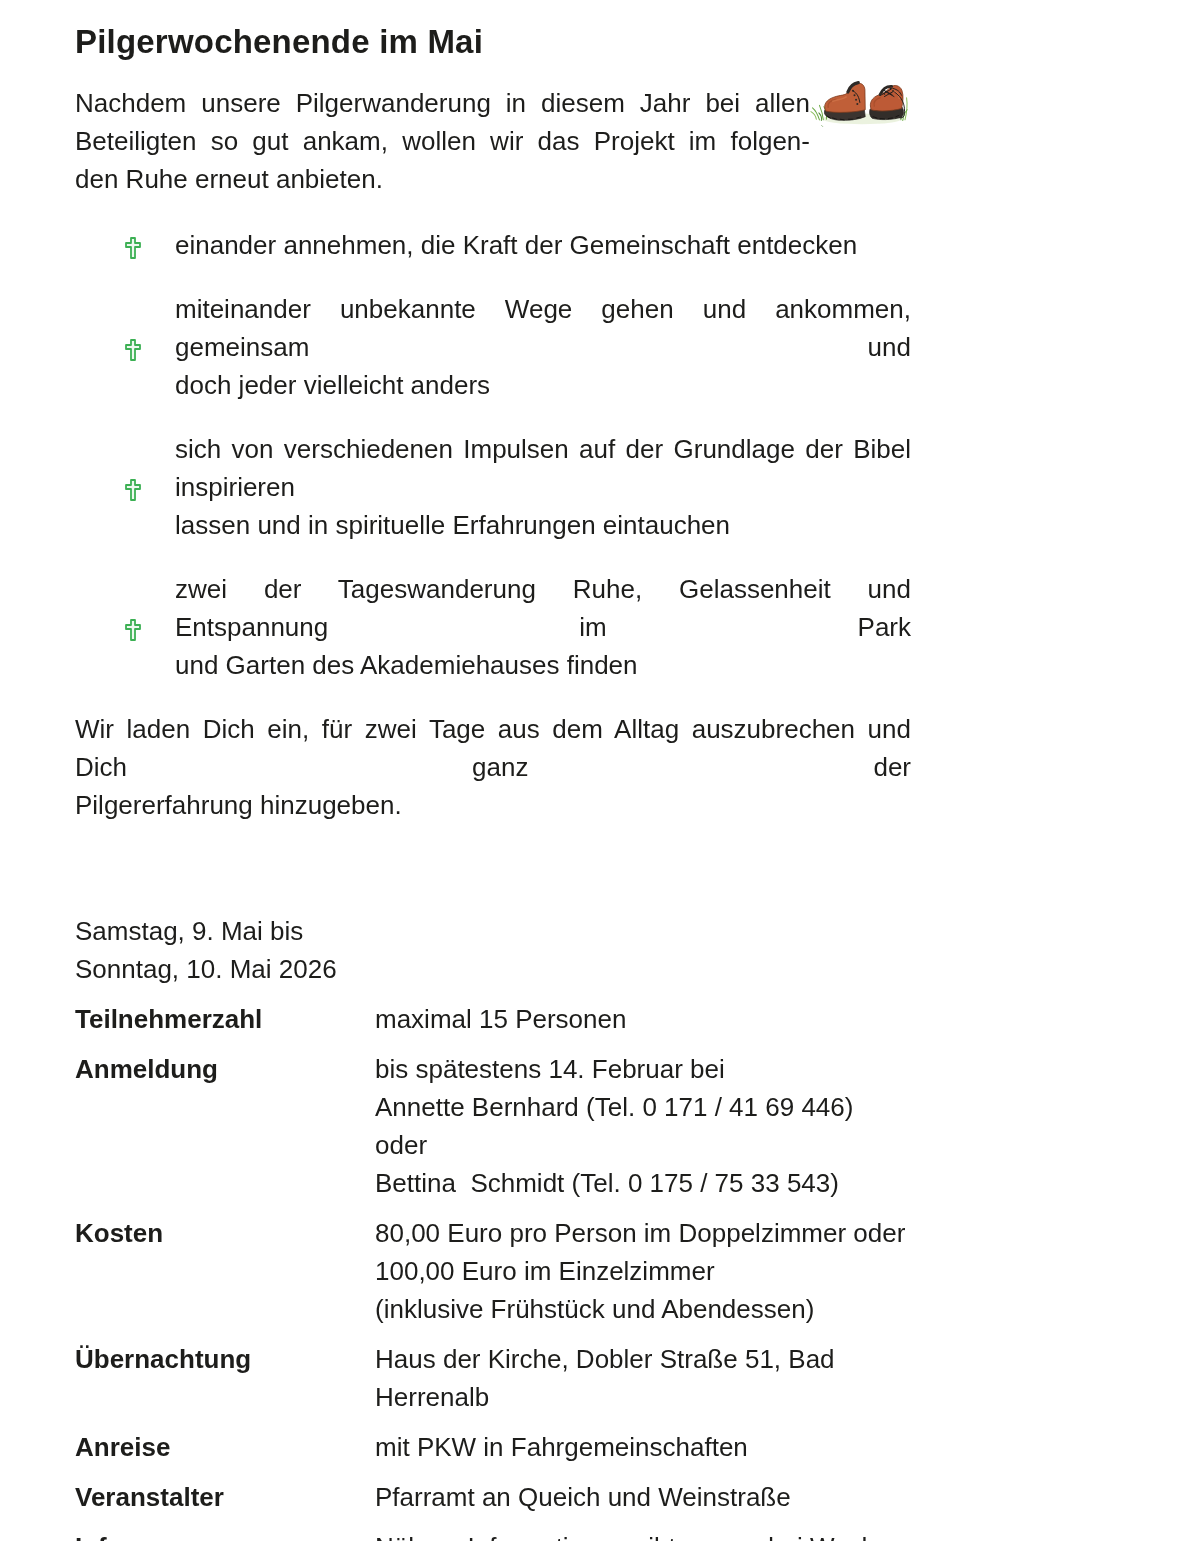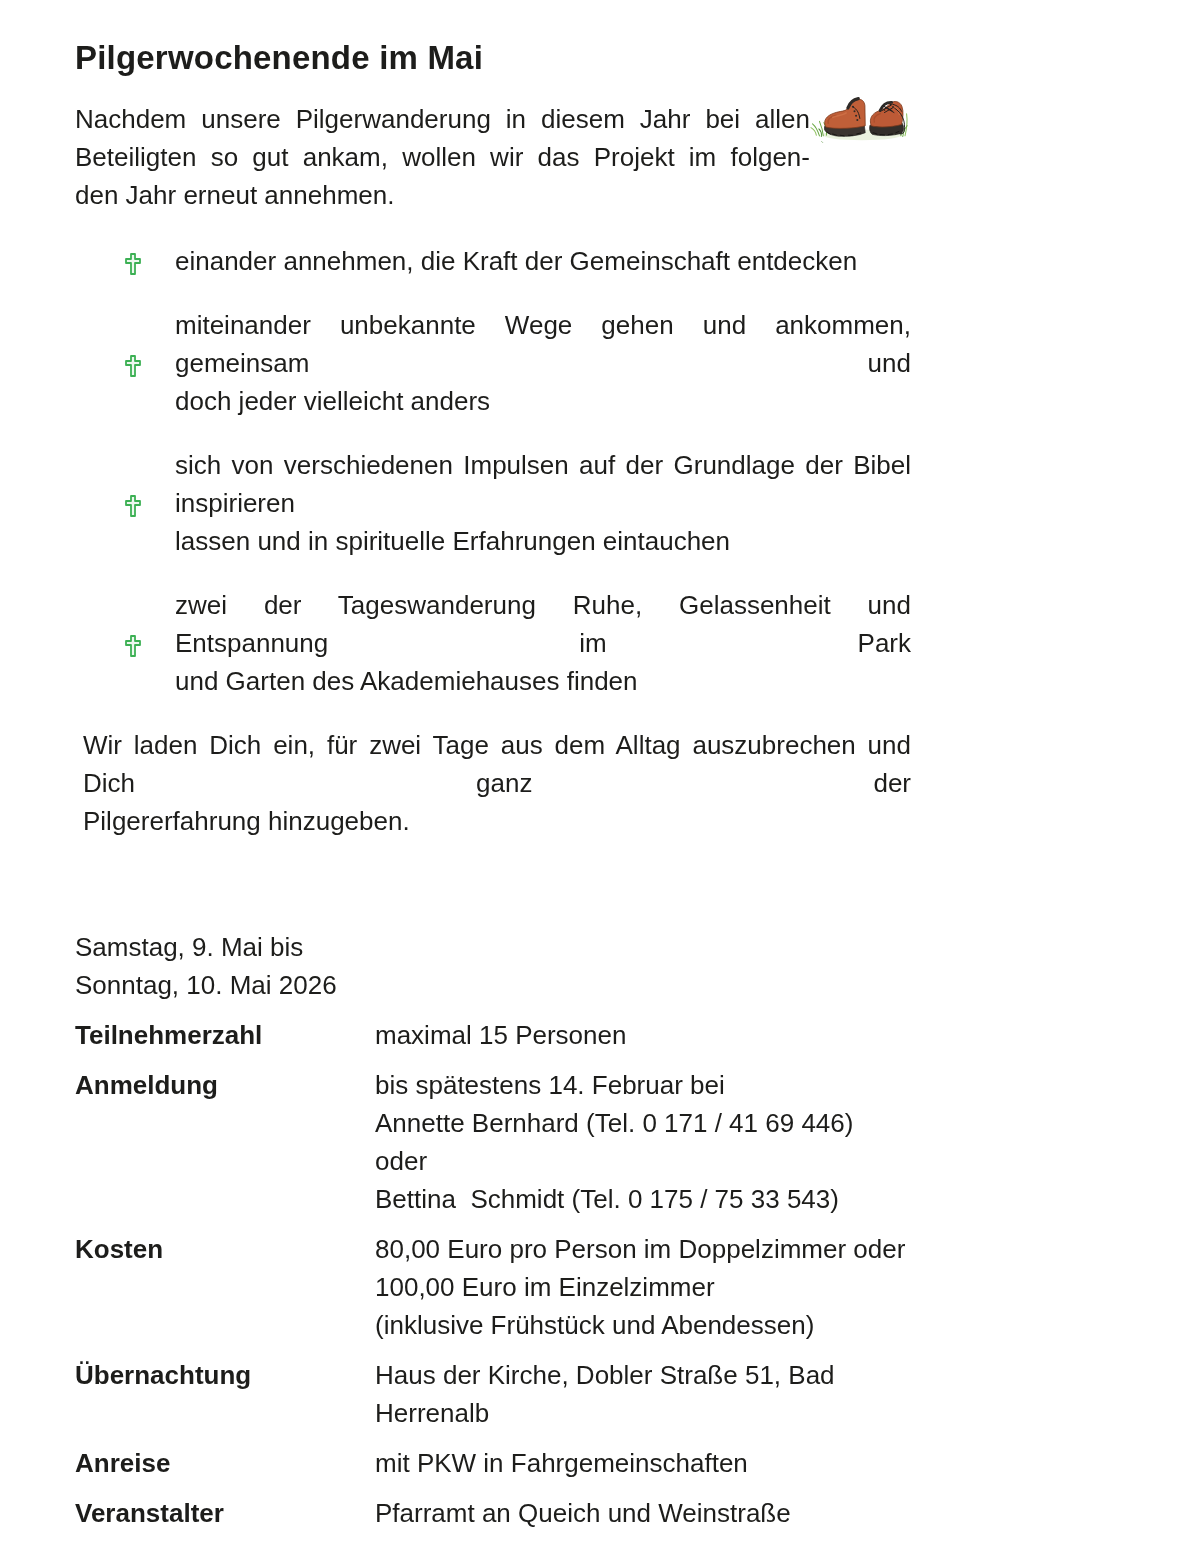--- a/index.html
+++ b/index.html
@@ -1,21 +1,21 @@
 <!DOCTYPE html>
 <html lang="de"><head>
 <meta charset="utf-8">
 <style>
   html, body { margin: 0; padding: 0; background: #ffffff; }
   .page {
     position: relative;
     width: 986px;
     height: 1541px;
     box-sizing: border-box;
-    padding: 32px 75px 0 75px;
+    padding: 16px 75px 0 75px;
     background: #ffffff;
     overflow: hidden;
     font-family: "Liberation Sans", sans-serif;
     color: #1d1d1b;
     font-size: 26px;
     line-height: 38px;
   }
   .header { display: flex; align-items: flex-start; }
   .header-text { width: 735px; flex: 0 0 735px; }
   h1.title {
@@ -33,41 +33,41 @@
   }
   
   .jlines > div { text-align: justify; text-align-last: justify; }
   .jlines > div:last-child { text-align-last: left; }
   .lines > div { text-align: left; white-space: pre-wrap; }
   .lead { margin-top: 20px; }
   .bullets { list-style: none; margin: 28px 0 0 0; padding: 0; }
   .bullets li { display: flex; padding-left: 50px; margin-bottom: 26px; }
   .cross-icon { flex: 0 0 16px; width: 16px; margin-right: 34px; margin-top: 6px; }
   .bullet-text { flex: 1 1 auto; min-width: 0; }
-  .invitation { margin-top: 2px; margin-left: 8px; }
+  .invitation { margin-top: 2px; }
   .details { margin-top: 88px; }
   .detail-row {
     display: grid;
     grid-template-columns: 300px 1fr;
     margin-bottom: 12px;
   }
   .detail-label { font-weight: bold; }
 </style>
 </head>
 <body>
 
 <div class="page">
 
   <div class="header">
     <div class="header-text">
       <h1 class="title">Pilgerwochenende im Mai</h1>
       <div class="jlines">
           <div>Nachdem unsere Pilgerwanderung in diesem Jahr bei allen</div>
           <div>Beteiligten so gut ankam, wollen wir das Projekt im folgen-</div>
-          <div>den Jahr erneut annehmen.</div>
+          <div>den Ruhe erneut anbieten.</div>
         </div>
     </div>
 
     <svg class="illustration" viewBox="0 0 320 190" xmlns="http://www.w3.org/2000/svg" aria-hidden="true">
       <g>
         <ellipse cx="165" cy="147" rx="125" ry="17" fill="#e2ecd2" opacity="0.7"></ellipse>
       </g>
       <g stroke="#6aa844" stroke-width="3.2" fill="none" stroke-linecap="round">
         <path d="M30 150 C24 132 18 120 8 112"></path>
         <path d="M42 150 C40 130 36 118 30 104"></path>

